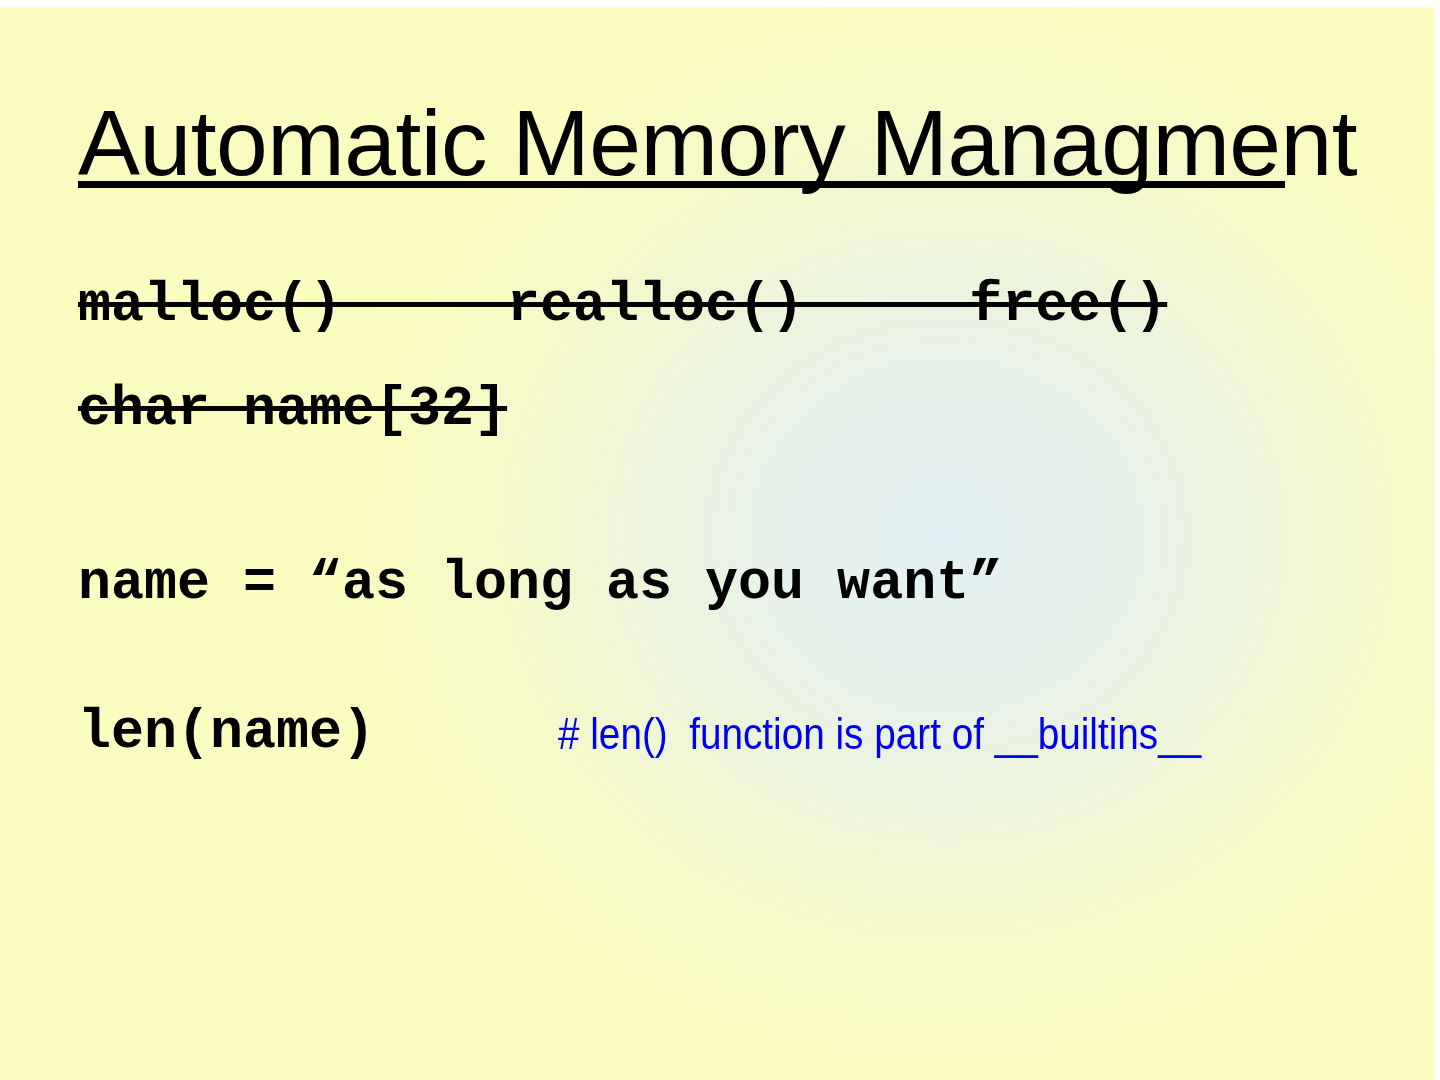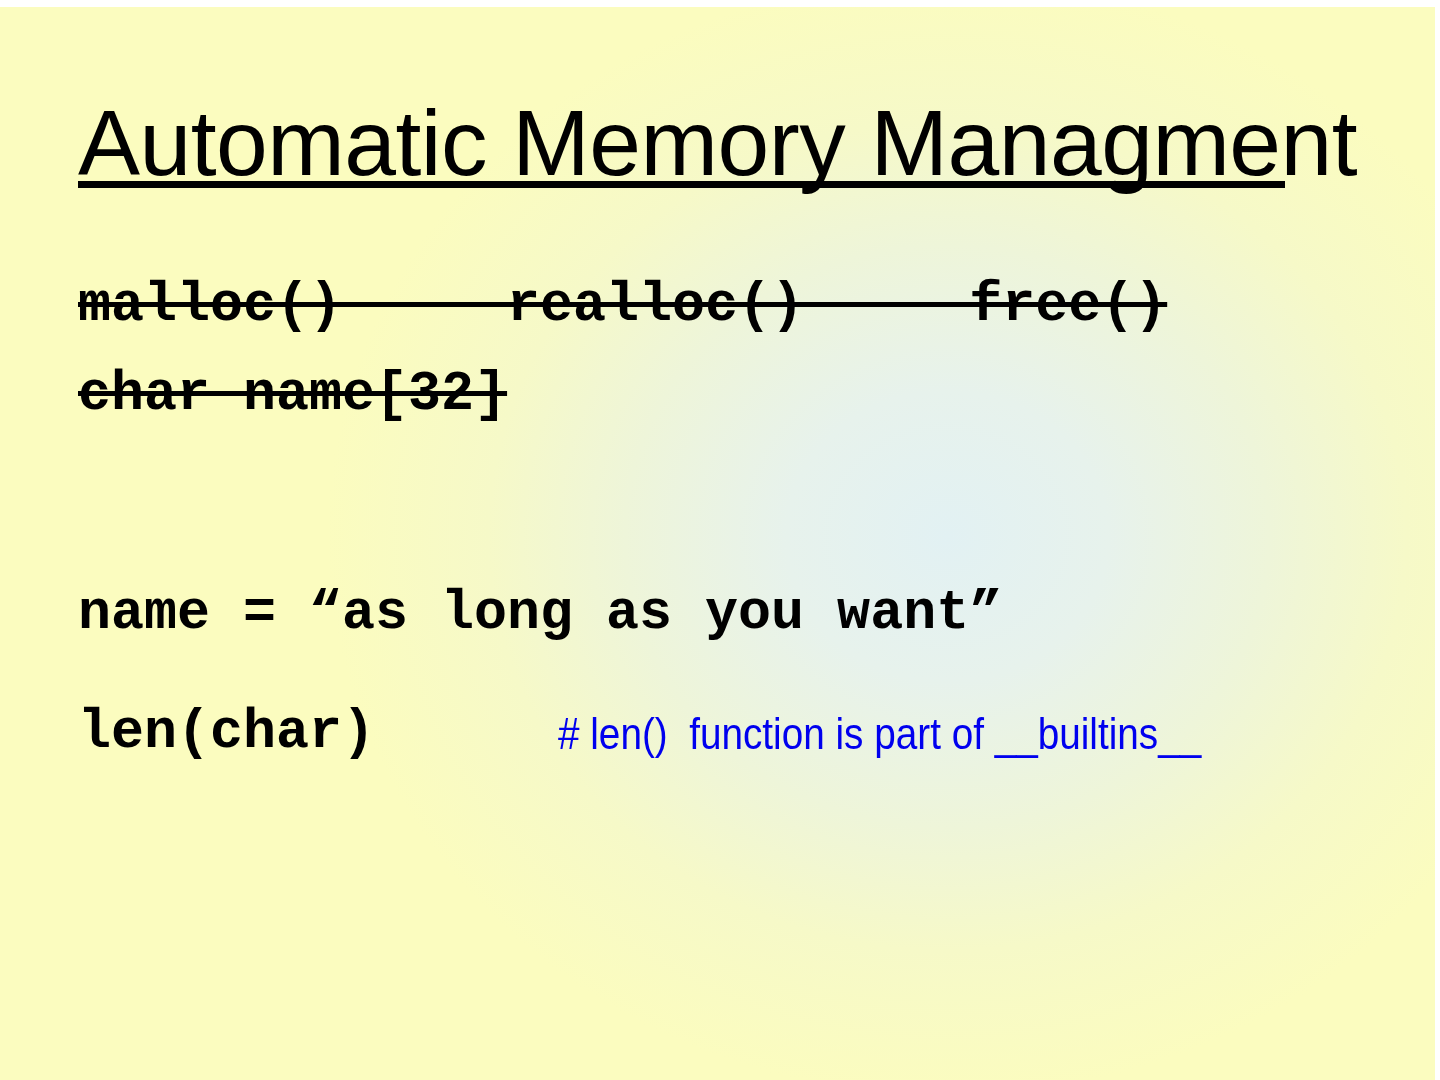--- a/index.html
+++ b/index.html
@@ -66,22 +66,22 @@
     line-height: 62px;
     letter-spacing: 0px;
   }
   .struck {
     text-decoration: line-through;
     text-decoration-thickness: 5px;
     -webkit-text-decoration-thickness: 5px;
   }
 
   #line-malloc  { top: 268px; }
-  #line-chararr { top: 357px; }
-  #line-assign  { top: 576px; font-family: Liberation Mono, monospace; }
+  #line-chararr { top: 372px; }
+  #line-assign  { top: 546px; font-family: Liberation Mono, monospace; }
   #line-len     { top: 695px; }
 
   
   #comment {
     position: absolute;
     left: 558px;
     top: 700px;
     font-family: "Liberation Sans", sans-serif;
     font-size: 45px;
     font-weight: 400;
@@ -100,17 +100,17 @@
   <div id="title">Automatic Memory Managment</div>
 
   <div id="title-underline"></div>
 
   <div class="codeline struck" id="line-malloc">malloc()     realloc()     free()</div>
 
   <div class="codeline struck" id="line-chararr">char name[32]</div>
 
   <div class="codeline" id="line-assign">name = “as long as you want”</div>
 
-  <div class="codeline" id="line-len">len(char)</div>
+  <div class="codeline" id="line-len">len(name)</div>
 
   <div id="comment"># len()  function is part of __builtins__</div>
 
 </div>
 
 </body></html>

